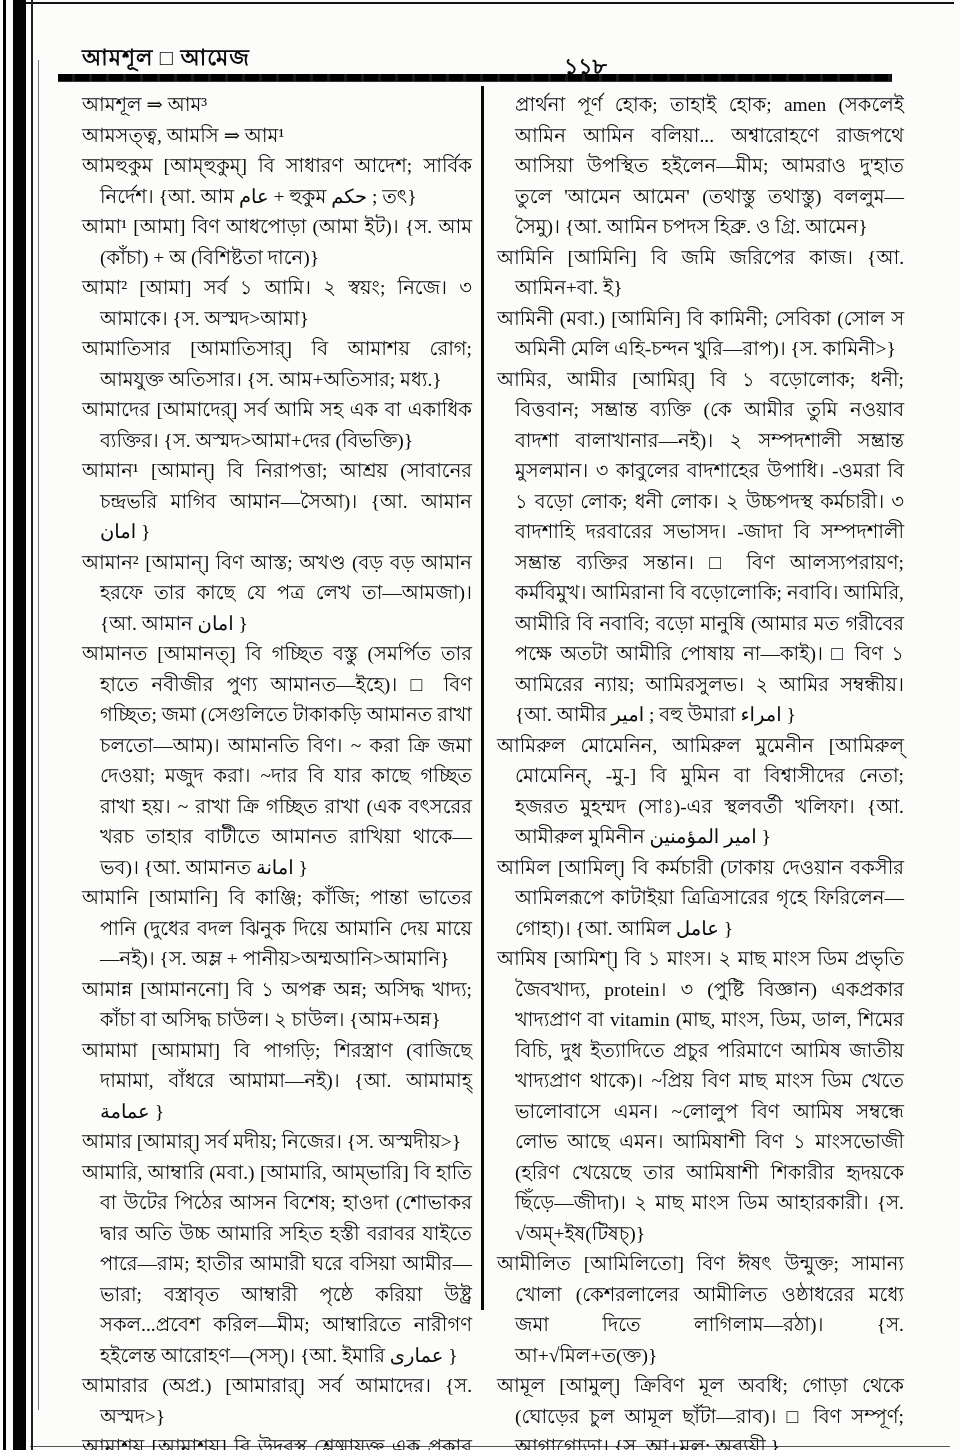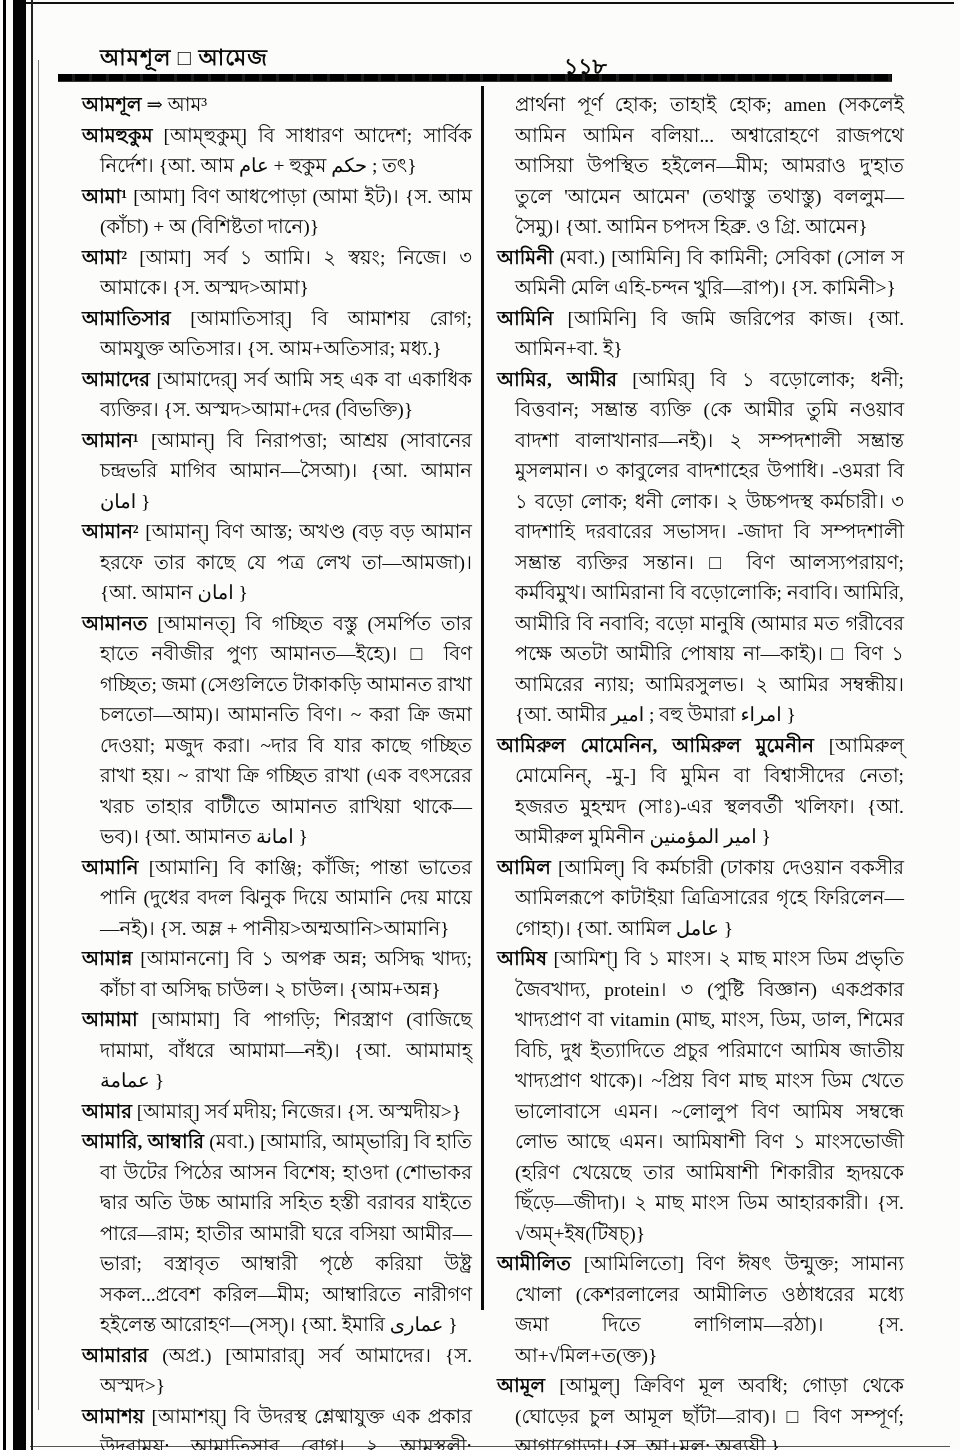--- a/index.html
+++ b/index.html
@@ -10,39 +10,39 @@
   }
   
   .edge-top    { position:absolute; left:24px; top:2px; right:6px; height:2px; background:#111; }
   .edge-bottom { position:absolute; left:30px; bottom:3px; right:10px; height:1px; background:#555; }
   .edge-l1 { position:absolute; left:3px;  top:0; bottom:0; width:3px;  background:#000; }
   .edge-l2 { position:absolute; left:13px; top:0; bottom:0; width:13px; background:#050505; }
   .edge-l3 { position:absolute; left:31px; top:0; bottom:0; width:2px;  background:#222; }
   .edge-l4 { position:absolute; left:38px; top:60px; bottom:40px; width:1px; background:#777; }
 
   .header-row { position:absolute; top:40px; left:82px; width:820px; height:30px; }
-  .guide-words { font-weight:bold; font-size:22px; letter-spacing:1px;margin-left:18px; }
+  .guide-words { font-weight:bold; font-size:22px; letter-spacing:1px; }
   .page-number { position:absolute; left:482px; top:9px; font-weight:bold; font-size:22px; }
 
   .header-rule {
     position:absolute; top:74px; left:58px; width:834px; height:7px;
     background:
       repeating-linear-gradient(90deg, #000 0 14px, #1a1a1a 14px 17px),
       #000;
     border-bottom:1px solid #333;
   }
 
   .col-divider { position:absolute; left:481px; top:86px; height:1224px; width:3px; background:#0a0a0a; }
 
   .col { position:absolute; top:90px; font-size:19.5px; line-height:30.5px; text-align:justify; }
   .col-left  { left:82px;  width:390px; }
   .col-right { left:497px; width:407px; }
 
   .entry { margin:0; padding-left:18px; text-indent:-18px; }
-  .entry .head { font-weight:bold;margin-top:21px; }
+  .entry .head { font-weight:normal;margin-top:21px; }
   .entry.cont { padding-left:18px; text-indent:0; } 
 </style>
 </head>
 <body>
 
 <div class="page">
 
   <div class="edge-top"></div>
   <div class="edge-bottom"></div>
   <div class="edge-l1"></div>
@@ -53,40 +53,41 @@
   <div class="header-row">
     <span class="guide-words">আমশূল □ আমেজ</span>
     <span class="page-number">১১৮</span>
   </div>
   <div class="header-rule"></div>
 
   <div class="col-divider"></div>
 
   <div class="col col-left" id="col-left">
       <p class="entry"><span class="head">আমশূল</span> <span>⇒ আম³</span></p>
+      <p class="entry"><span class="head">আমসত্ত্ব, আমসি</span> <span>⇒ আম¹</span></p>
       <p class="entry"><span class="head">আমহুকুম</span> <span>[আম্‌হুকুম্] বি সাধারণ আদেশ; সার্বিক নির্দেশ। {আ. আম عام + হুকুম حكم ; তৎ}</span></p>
       <p class="entry"><span class="head">আমা¹</span> <span>[আমা] বিণ আধপোড়া (আমা ইট)। {স. আম (কাঁচা) + অ (বিশিষ্টতা দানে)}</span></p>
       <p class="entry"><span class="head">আমা²</span> <span>[আমা] সর্ব ১ আমি। ২ স্বয়ং; নিজে। ৩ আমাকে। {স. অস্মদ&gt;আমা}</span></p>
       <p class="entry"><span class="head">আমাতিসার</span> <span>[আমাতিসার্] বি আমাশয় রোগ; আমযুক্ত অতিসার। {স. আম+অতিসার; মধ্য.}</span></p>
       <p class="entry"><span class="head">আমাদের</span> <span>[আমাদের্] সর্ব আমি সহ এক বা একাধিক ব্যক্তির। {স. অস্মদ&gt;আমা+দের (বিভক্তি)}</span></p>
       <p class="entry"><span class="head">আমান¹</span> <span>[আমান্] বি নিরাপত্তা; আশ্রয় (সাবানের চন্দ্রভরি মাগিব আমান—সৈআ)। {আ. আমান امان }</span></p>
       <p class="entry"><span class="head">আমান²</span> <span>[আমান্] বিণ আস্ত; অখণ্ড (বড় বড় আমান হরফে তার কাছে যে পত্র লেখ তা—আমজা)। {আ. আমান امان }</span></p>
       <p class="entry"><span class="head">আমানত</span> <span>[আমানত্] বি গচ্ছিত বস্তু (সমর্পিত তার হাতে নবীজীর পুণ্য আমানত—ইহে)। □ বিণ গচ্ছিত; জমা (সেগুলিতে টাকাকড়ি আমানত রাখা চলতো—আম)। আমানতি বিণ। ~ করা ক্রি জমা দেওয়া; মজুদ করা। ~দার বি যার কাছে গচ্ছিত রাখা হয়। ~ রাখা ক্রি গচ্ছিত রাখা (এক বৎসরের খরচ তাহার বাটীতে আমানত রাখিয়া থাকে—ভব)। {আ. আমানত امانة }</span></p>
       <p class="entry"><span class="head">আমানি</span> <span>[আমানি] বি কাঞ্জি; কাঁজি; পান্তা ভাতের পানি (দুধের বদল ঝিনুক দিয়ে আমানি দেয় মায়ে—নই)। {স. অম্ল + পানীয়&gt;অম্মআনি&gt;আমানি}</span></p>
       <p class="entry"><span class="head">আমান্ন</span> <span>[আমাননো] বি ১ অপক্ব অন্ন; অসিদ্ধ খাদ্য; কাঁচা বা অসিদ্ধ চাউল। ২ চাউল। {আম+অন্ন}</span></p>
       <p class="entry"><span class="head">আমামা</span> <span>[আমামা] বি পাগড়ি; শিরস্ত্রাণ (বাজিছে দামামা, বাঁধরে আমামা—নই)। {আ. আমামাহ্ عمامة }</span></p>
       <p class="entry"><span class="head">আমার</span> <span>[আমার্] সর্ব মদীয়; নিজের। {স. অস্মদীয়&gt;}</span></p>
       <p class="entry"><span class="head">আমারি, আম্বারি</span> <span>(মবা.) [আমারি, আম্‌ভারি] বি হাতি বা উটের পিঠের আসন বিশেষ; হাওদা (শোভাকর দ্বার অতি উচ্চ আমারি সহিত হস্তী বরাবর যাইতে পারে—রাম; হাতীর আমারী ঘরে বসিয়া আমীর—ভারা; বস্ত্রাবৃত আম্বারী পৃষ্ঠে করিয়া উষ্ট্র সকল...প্রবেশ করিল—মীম; আম্বারিতে নারীগণ হইলেন্ত আরোহণ—(সস্)। {আ. ইমারি عمارى }</span></p>
       <p class="entry"><span class="head">আমারার</span> <span>(অপ্র.) [আমারার্] সর্ব আমাদের। {স. অস্মদ&gt;}</span></p>
       <p class="entry"><span class="head">আমাশয়</span> <span>[আমাশয়্] বি উদরস্থ শ্লেষ্মাযুক্ত এক প্রকার উদরাময়; আমাতিসার রোগ। ২ আমস্থলী; পাকস্থলী। {স. আম+আশয়; ৬তৎ}</span></p>
     </div>
   <div class="col col-right" id="col-right">
       <p class="entry cont"><span>প্রার্থনা পূর্ণ হোক; তাহাই হোক; amen (সকলেই আমিন আমিন বলিয়া... অশ্বারোহণে রাজপথে আসিয়া উপস্থিত হইলেন—মীম; আমরাও দু'হাত তুলে 'আমেন আমেন' (তথাস্তু তথাস্তু) বললুম—সৈমু)। {আ. আমিন চপদস হিব্রু. ও গ্রি. আমেন}</span></p>
+      <p class="entry"><span class="head">আমিনি</span> <span>[আমিনি] বি জমি জরিপের কাজ। {আ. আমিন+বা. ই}</span></p>
       <p class="entry"><span class="head">আমিনী</span> <span>(মবা.) [আমিনি] বি কামিনী; সেবিকা (সোল স অমিনী মেলি এহি-চন্দন খুরি—রাপ)। {স. কামিনী&gt;}</span></p>
-      <p class="entry"><span class="head">আমিনি</span> <span>[আমিনি] বি জমি জরিপের কাজ। {আ. আমিন+বা. ই}</span></p>
       <p class="entry"><span class="head">আমির, আমীর</span> <span>[আমির্] বি ১ বড়োলোক; ধনী; বিত্তবান; সম্ভ্রান্ত ব্যক্তি (কে আমীর তুমি নওয়াব বাদশা বালাখানার—নই)। ২ সম্পদশালী সম্ভ্রান্ত মুসলমান। ৩ কাবুলের বাদশাহের উপাধি। -ওমরা বি ১ বড়ো লোক; ধনী লোক। ২ উচ্চপদস্থ কর্মচারী। ৩ বাদশাহি দরবারের সভাসদ। -জাদা বি সম্পদশালী সম্ভ্রান্ত ব্যক্তির সন্তান। □ বিণ আলস্যপরায়ণ; কর্মবিমুখ। আমিরানা বি বড়োলোকি; নবাবি। আমিরি, আমীরি বি নবাবি; বড়ো মানুষি (আমার মত গরীবের পক্ষে অতটা আমীরি পোষায় না—কাই)। □ বিণ ১ আমিরের ন্যায়; আমিরসুলভ। ২ আমির সম্বন্ধীয়। {আ. আমীর امير ; বহু উমারা امراء }</span></p>
       <p class="entry"><span class="head">আমিরুল মোমেনিন, আমিরুল মুমেনীন</span> <span>[আমিরুল্ মোমেনিন্, -মু-] বি মুমিন বা বিশ্বাসীদের নেতা; হজরত মুহম্মদ (সাঃ)-এর স্থলবর্তী খলিফা। {আ. আমীরুল মুমিনীন امير المؤمنين }</span></p>
       <p class="entry"><span class="head">আমিল</span> <span>[আমিল্] বি কর্মচারী (ঢাকায় দেওয়ান বকসীর আমিলরূপে কাটাইয়া ত্রিত্রিসারের গৃহে ফিরিলেন—গোহা)। {আ. আমিল عامل }</span></p>
       <p class="entry"><span class="head">আমিষ</span> <span>[আমিশ্] বি ১ মাংস। ২ মাছ মাংস ডিম প্রভৃতি জৈবখাদ্য, protein। ৩ (পুষ্টি বিজ্ঞান) একপ্রকার খাদ্যপ্রাণ বা vitamin (মাছ, মাংস, ডিম, ডাল, শিমের বিচি, দুধ ইত্যাদিতে প্রচুর পরিমাণে আমিষ জাতীয় খাদ্যপ্রাণ থাকে)। ~প্রিয় বিণ মাছ মাংস ডিম খেতে ভালোবাসে এমন। ~লোলুপ বিণ আমিষ সম্বন্ধে লোভ আছে এমন। আমিষাশী বিণ ১ মাংসভোজী (হরিণ খেয়েছে তার আমিষাশী শিকারীর হৃদয়কে ছিঁড়ে—জীদা)। ২ মাছ মাংস ডিম আহারকারী। {স. √অম্+ইষ(টিষচ্)}</span></p>
       <p class="entry"><span class="head">আমীলিত</span> <span>[আমিলিতো] বিণ ঈষৎ উন্মুক্ত; সামান্য খোলা (কেশরলালের আমীলিত ওষ্ঠাধরের মধ্যে জমা দিতে লাগিলাম—রঠা)। {স. আ+√মিল+ত(ক্ত)}</span></p>
       <p class="entry"><span class="head">আমূল</span> <span>[আমুল্] ক্রিবিণ মূল অবধি; গোড়া থেকে (ঘোড়ের চুল আমূল ছাঁটা—রাব)। □ বিণ সম্পূর্ণ; আগাগোড়া। {স. আ+মূল; অব্যয়ী.}</span></p>
     </div>
 </div>
 
 </body></html>

